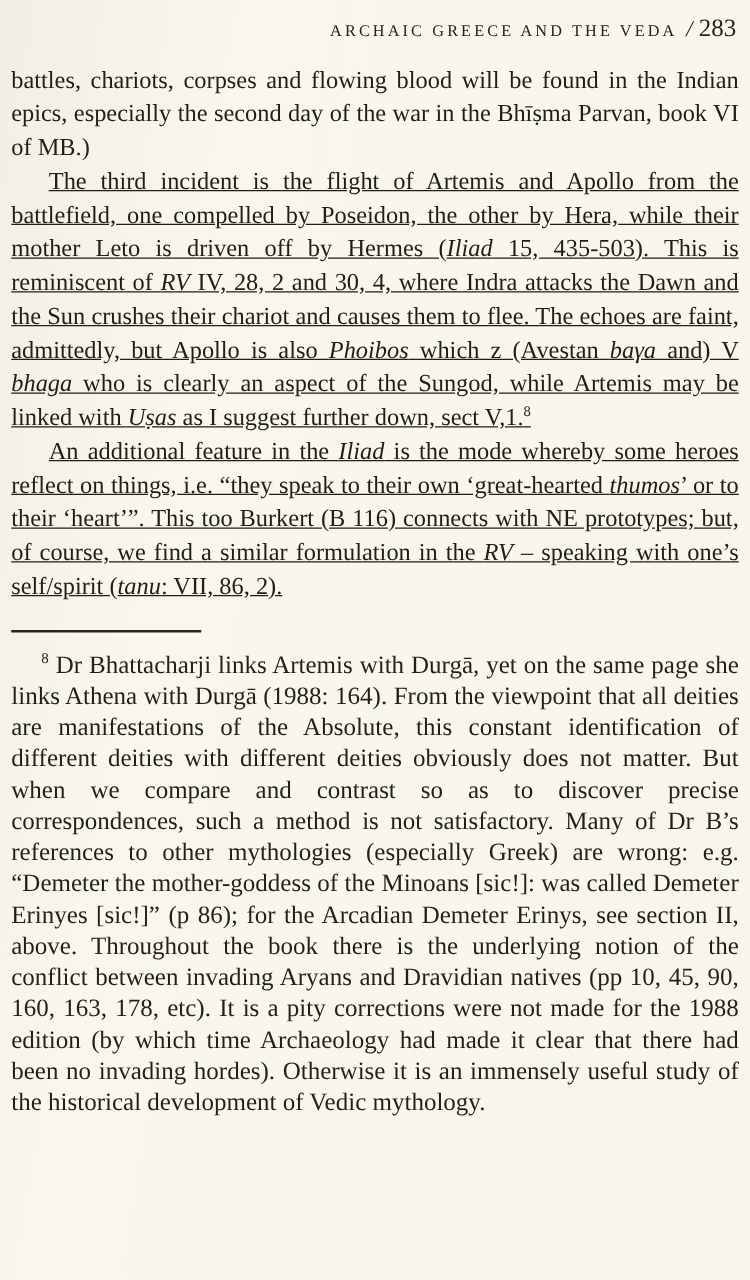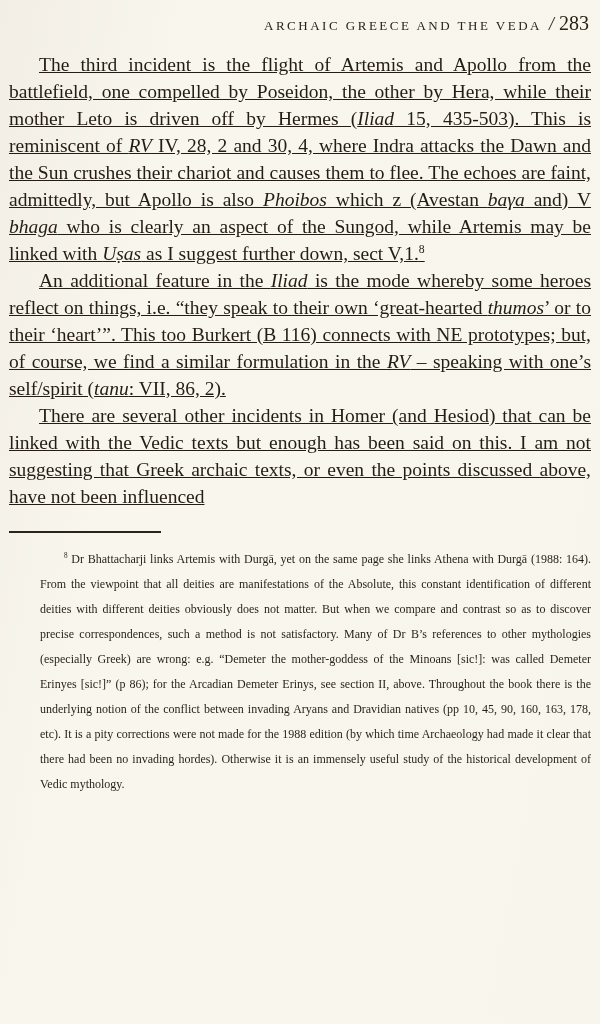--- a/index.html
+++ b/index.html
@@ -51,41 +51,40 @@
     vertical-align: super;
     line-height: 0;
   }
   .fn-rule {
     width: 152px;
     height: 2px;
     background: #2c2418;
     margin: 21px 0 14px 0;
   }
   .footnote {
-    font-size: 12px;
+    font-size: 20px;
     line-height: 25px;
     text-align: justify;
     text-indent: 24px;
     color: #261f14;
-    margin-left: 31px;
   }
 </style>
 </head>
 <body>
 
 <div class="page">
 
   <header class="running-head">
     <span class="head-title">ARCHAIC GREECE AND THE VEDA</span><span class="head-sep">/</span><span class="head-page">283</span>
   </header>
 
   <main>
+    <p class="body-p"><span>battles, chariots, corpses and flowing blood will be found in the Indian epics, especially the second day of the war in the Bhīṣma Parvan, book VI of MB.)</span></p>
     <p class="body-p indent"><span>The third incident is the flight of Artemis and Apollo from the battlefield, one compelled by Poseidon, the other by Hera, while their mother Leto is driven off by Hermes (</span><span class="it">Iliad</span><span> 15, 435-503). This is reminiscent of </span><span class="it">RV</span><span> IV, 28, 2 and 30, 4, where Indra attacks the Dawn and the Sun crushes their chariot and causes them to flee. The echoes are faint, admittedly, but Apollo is also </span><span class="it">Phoibos</span><span> which z (Avestan </span><span class="it">baγa</span><span> and) V </span><span class="it">bhaga</span><span> who is clearly an aspect of the Sungod, while Artemis may be linked with </span><span class="it">Uṣas</span><span> as I suggest further down, sect V,1.</span><sup>8</sup></p>
     <p class="body-p indent"><span>An additional feature in the </span><span class="it">Iliad</span><span> is the mode whereby some heroes reflect on things, i.e. “they speak to their own ‘great-hearted </span><span class="it">thumos</span><span>’ or to their ‘heart’”. This too Burkert (B 116) connects with NE prototypes; but, of course, we find a similar formulation in the </span><span class="it">RV</span><span> – speaking with one’s self/spirit (</span><span class="it">tanu</span><span>: VII, 86, 2).</span></p>
-    <p class="body-p indent"><span>There are several other incidents in Homer (and Hesiod) that can be linked with the Vedic texts but enough has been said on this. I am not suggesting that Greek archaic texts, or even the points discussed above, have not been influenced</span></p>
   </main>
 
   <footer>
     <div class="fn-rule"></div>
     <p class="footnote"><sup>8</sup><span> Dr Bhattacharji links Artemis with Durgā, yet on the same page she links Athena with Durgā (1988: 164). From the viewpoint that all deities are manifestations of the Absolute, this constant identification of different deities with different deities obviously does not matter. But when we compare and contrast so as to discover precise correspondences, such a method is not satisfactory. Many of Dr B’s references to other mythologies (especially Greek) are wrong: e.g. “Demeter the mother-goddess of the Minoans [sic!]: was called Demeter Erinyes [sic!]” (p 86); for the Arcadian Demeter Erinys, see section II, above. Throughout the book there is the underlying notion of the conflict between invading Aryans and Dravidian natives (pp 10, 45, 90, 160, 163, 178, etc). It is a pity corrections were not made for the 1988 edition (by which time Archaeology had made it clear that there had been no invading hordes). Otherwise it is an immensely useful study of the historical development of Vedic mythology.</span></p>
   </footer>
 
 </div>
 
 </body></html>

